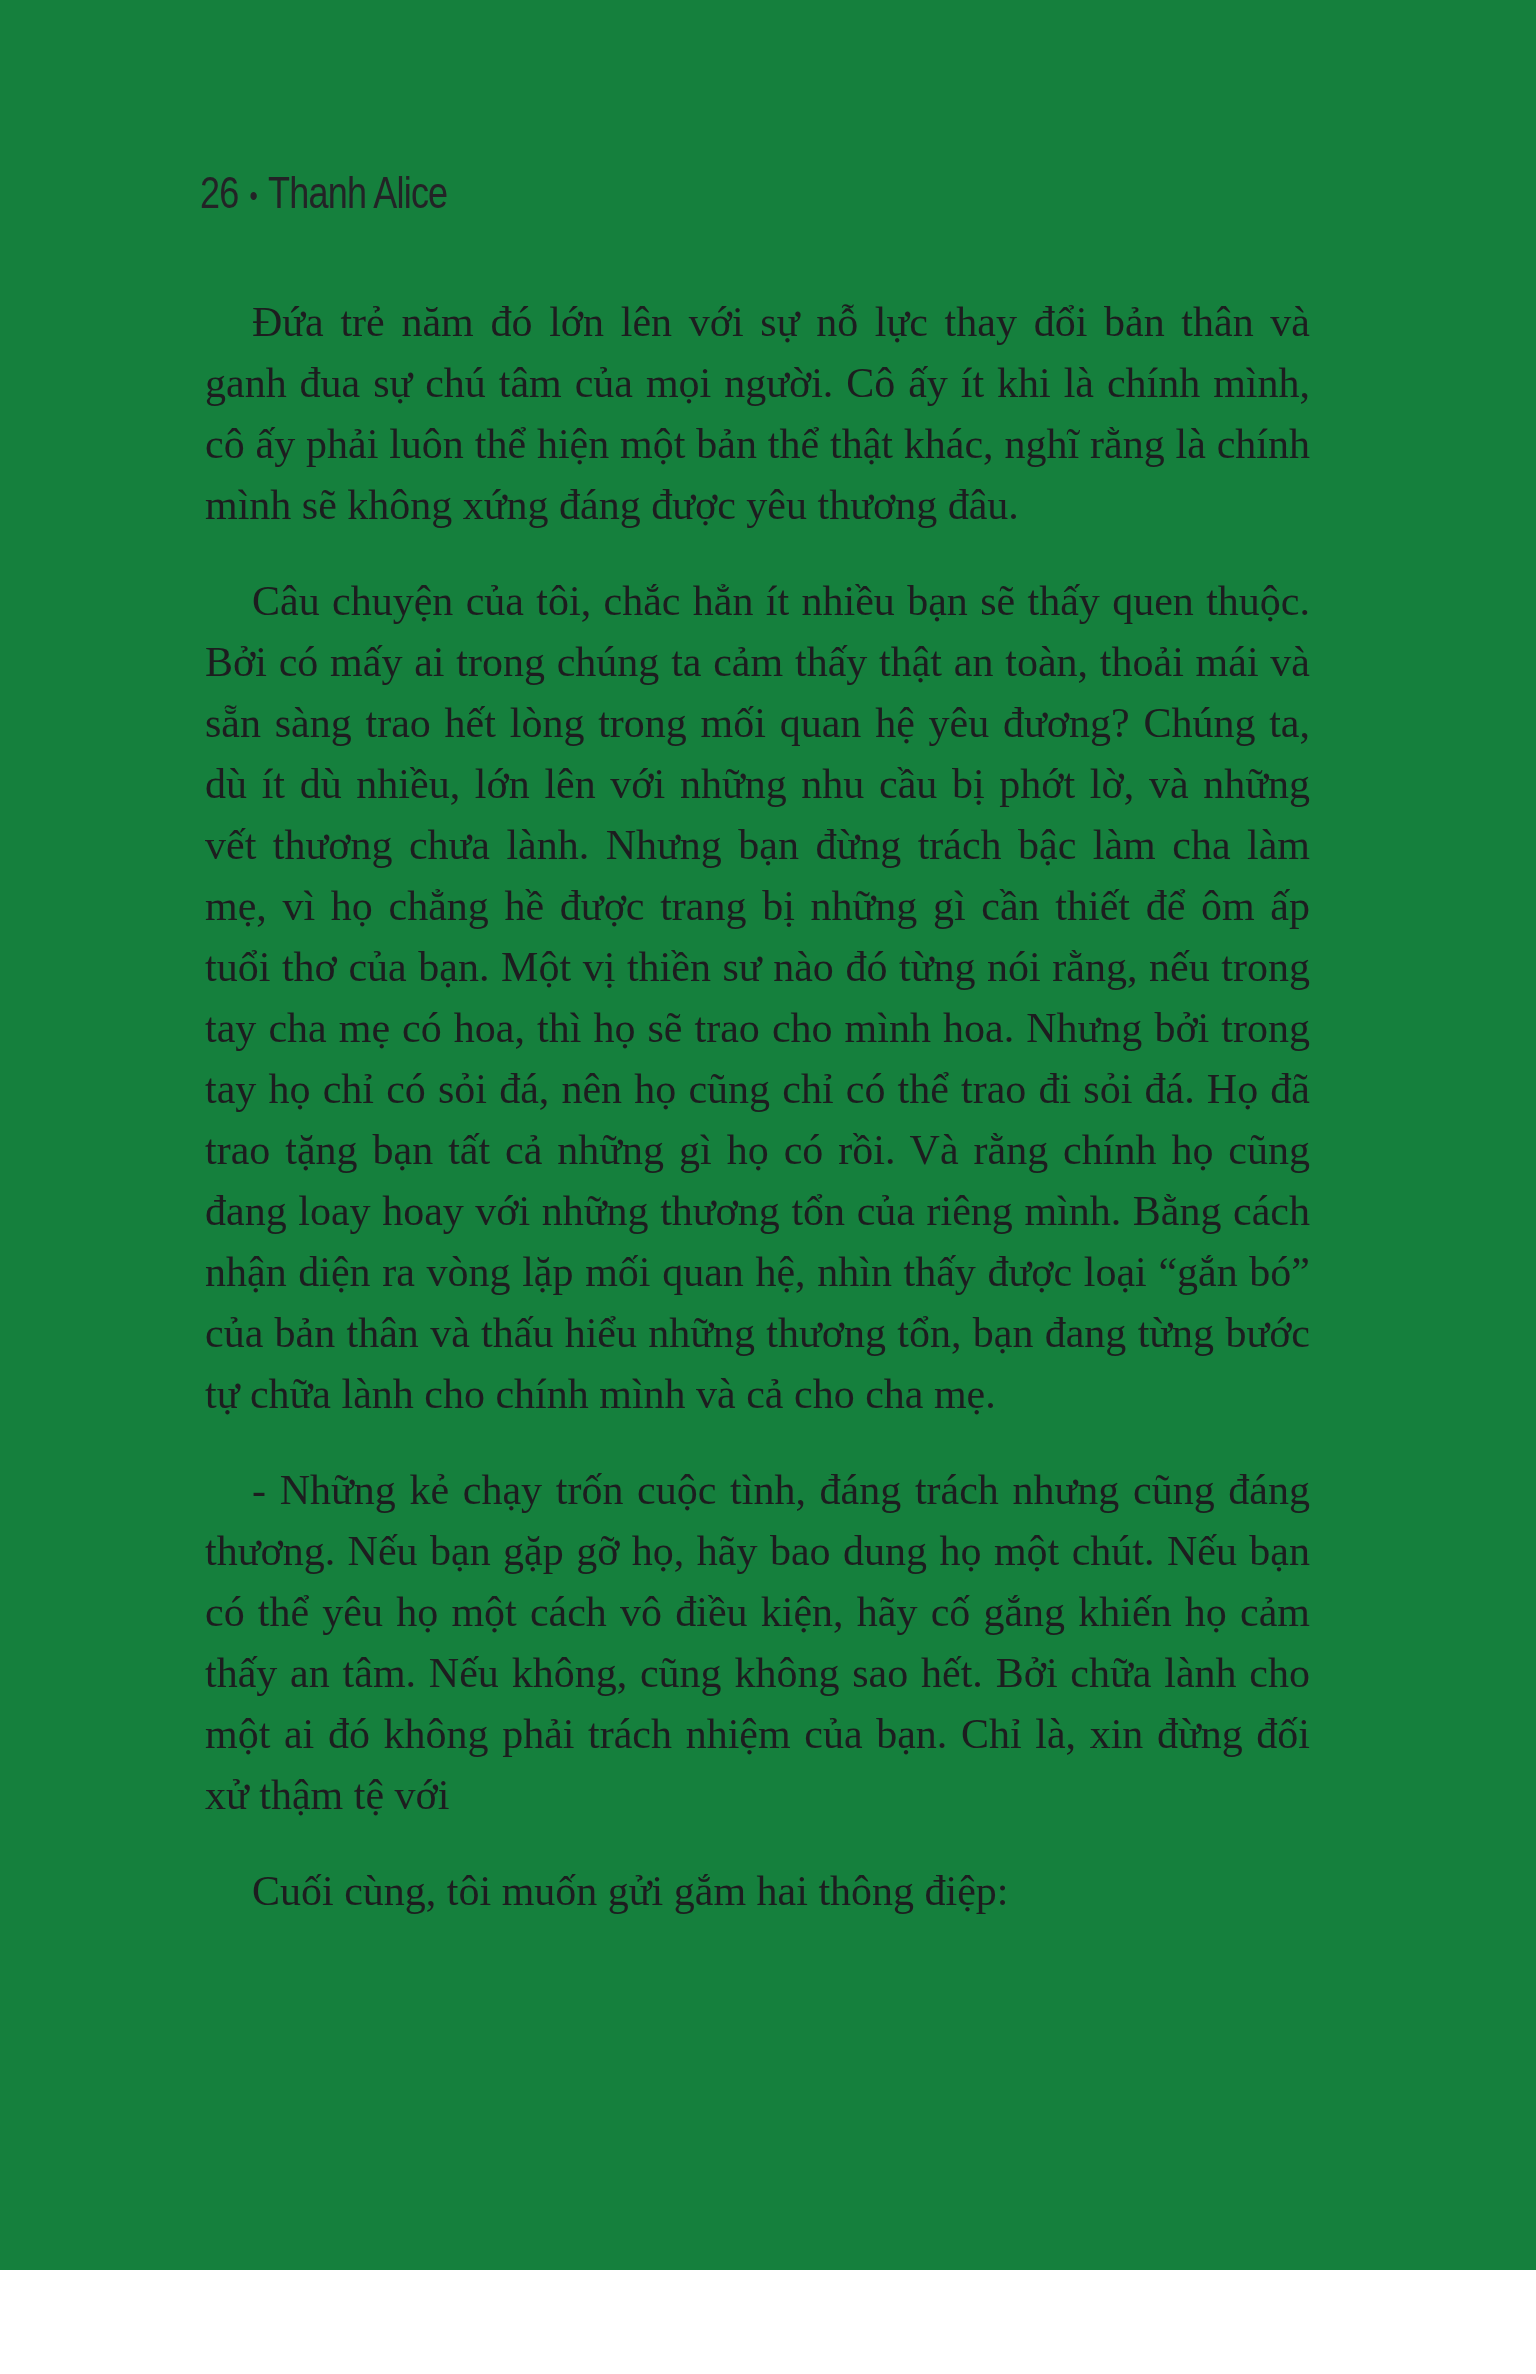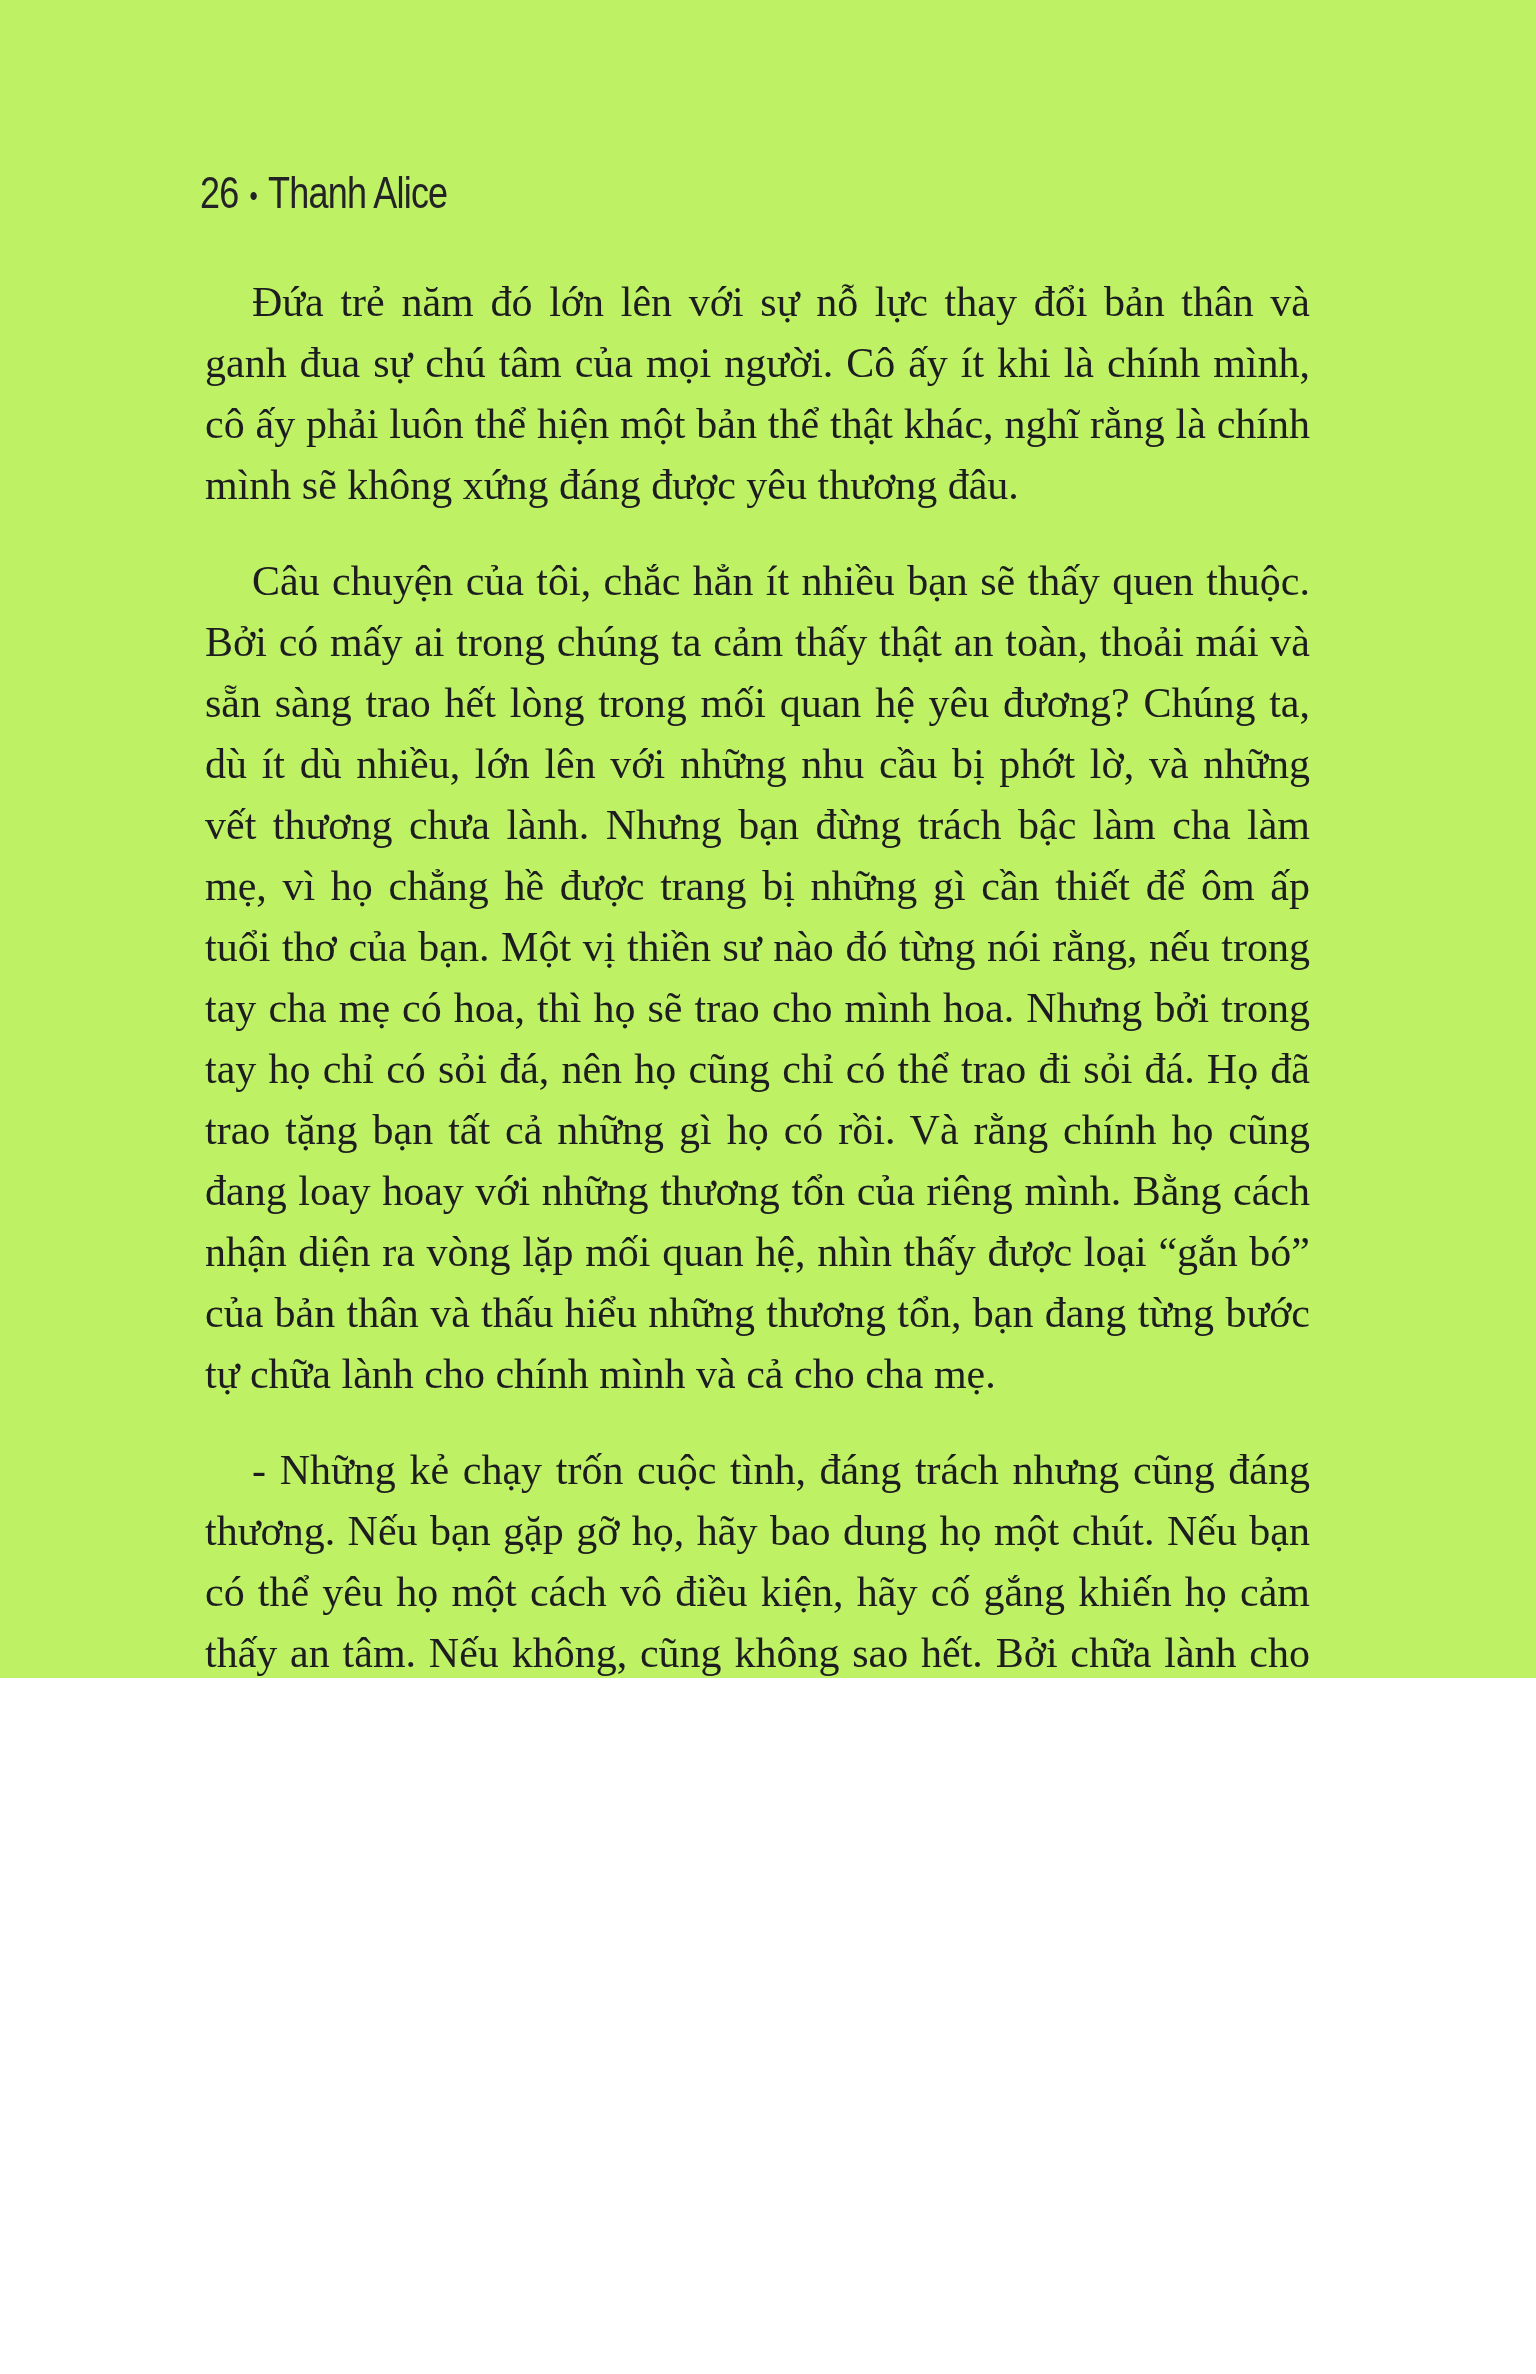--- a/index.html
+++ b/index.html
@@ -3,22 +3,22 @@
 <meta charset="utf-8">
 <style>
   html, body {
     margin: 0;
     padding: 0;
     background: #ffffff;
   }
   .page {
     position: relative;
     width: 1537px;
-    height: 1678px;
-    background: #bef264;
+    height: 2270px;
+    background: #15803d;
     overflow: hidden;
     color: #1d1d1f;
   }
   .running-header {
     position: absolute;
     left: 200px;
     top: 167px;
     display: flex;
     align-items: center;
     gap: 13.8px;
@@ -34,21 +34,21 @@
   .running-header .sep {
     font-size: 29.6px;
     line-height: 1;
     position: relative;
     top: 3px;
     color: #232326;
   }
   .body-block {
     position: absolute;
     left: 205px;
-    top: 272px;
+    top: 292px;
     width: 1105px;
     font-family: "Liberation Serif", "DejaVu Serif", serif;
     font-size: 42px;
     line-height: 61px;
     color: #1d1d1f;
     text-align: justify;
   }
   .body-block p {
     margin: 0 0 35px 0;
     text-indent: 47px;

